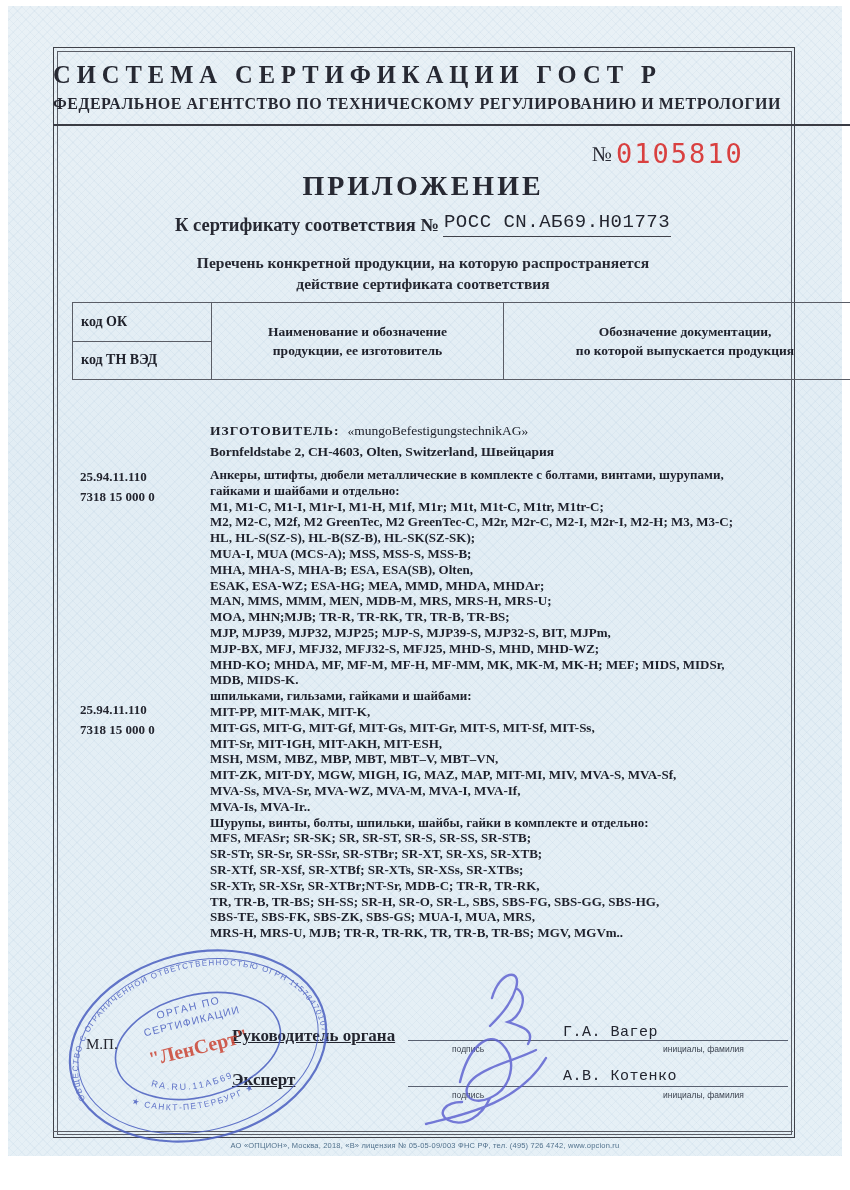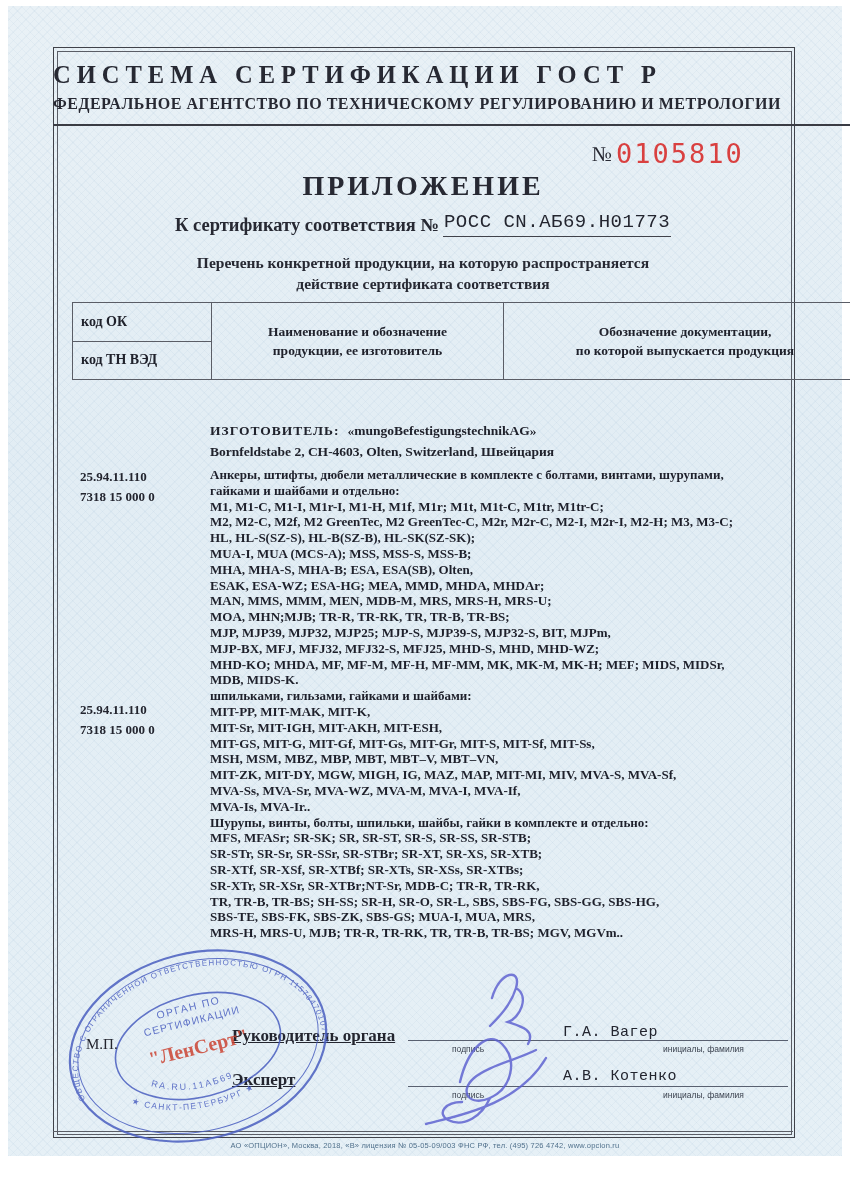--- a/index.html
+++ b/index.html
@@ -60,21 +60,21 @@
   }
   .ptable .c1{width:139px;border-right:1.2px solid #5a5d66;box-sizing:border-box;display:flex;flex-direction:column;}
   .ptable .c1 .cell{flex:1;display:flex;align-items:center;padding-left:8px;font-size:14px;font-weight:600;}
   .ptable .c1 .cell.top{border-bottom:1.2px solid #5a5d66;}
   .ptable .c2{width:292px;border-right:1.2px solid #5a5d66;box-sizing:border-box;}
   .ptable .c3{flex:1;}
   .ptable .hc{display:flex;flex-direction:column;align-items:center;justify-content:center;
     font-size:13.5px;font-weight:600;line-height:19px;text-align:center;}
   .manu{position:absolute;left:210px;top:420px;width:585px;line-height:21px;font-size:13.5px;white-space:nowrap;}
   .manu .lbl{font-weight:600;letter-spacing:1px;}
-  .manu .nm{font-weight:bold;margin-left:8px;}
+  .manu .nm{font-weight:normal;margin-left:8px;}
   .manu .addr{font-weight:bold;}
   .codecol{position:absolute;left:80px;width:130px;font-size:13px;font-weight:bold;line-height:19.5px;white-space:nowrap;color:#23252f;}
   .codes1{top:467px;}
   .codes2{top:700px;}
   .products{position:absolute;left:210px;top:467px;width:588px;}
   .pline{font-size:13px;font-weight:bold;line-height:15.8px;white-space:nowrap;color:#1e202b;}
   .sig-role{position:absolute;font-size:17px;font-weight:bold;color:#23252f;white-space:nowrap;text-decoration:underline;}
   .uline{position:absolute;border-bottom:1.1px solid #596070;height:0;}
   .tinylbl{position:absolute;font-size:8.5px;color:#3c4350;font-family:"Liberation Sans", sans-serif;white-space:nowrap;}
   .sig-name{position:absolute;font-family:"Liberation Mono", monospace;font-size:15px;letter-spacing:.5px;color:#23252f;white-space:nowrap;}
@@ -154,22 +154,22 @@
   <div class="pline">MHA, MHA-S, MHA-B;  ESA, ESA(SB), Olten,</div>
   <div class="pline">ESAK, ESA-WZ; ESA-HG; MEA, MMD, MHDA, MHDAr;</div>
   <div class="pline">MAN, MMS, MMM, MEN, MDB-M, MRS, MRS-H, MRS-U;</div>
   <div class="pline">MOA, MHN;MJB; TR-R, TR-RK, TR, TR-B, TR-BS;</div>
   <div class="pline">MJP, MJP39, MJP32, MJP25;  MJP-S, MJP39-S, MJP32-S, BIT, MJPm,</div>
   <div class="pline">MJP-BX, MFJ, MFJ32, MFJ32-S, MFJ25, MHD-S, MHD, MHD-WZ;</div>
   <div class="pline">MHD-KO; MHDA,  MF, MF-M, MF-H, MF-MM, MK, MK-M, MK-H; MEF; MIDS, MIDSr,</div>
   <div class="pline">MDB, MIDS-K.</div>
   <div class="pline">шпильками, гильзами,  гайками и  шайбами:</div>
   <div class="pline">MIT-PP, MIT-MAK, MIT-K,</div>
+  <div class="pline">MIT-GS, MIT-G, MIT-Gf, MIT-Gs, MIT-Gr, MIT-S, MIT-Sf, MIT-Ss,</div>
   <div class="pline">MIT-Sr,  MIT-IGH, MIT-AKH, MIT-ESH,</div>
-  <div class="pline">MIT-GS, MIT-G, MIT-Gf, MIT-Gs, MIT-Gr, MIT-S, MIT-Sf, MIT-Ss,</div>
   <div class="pline">MSH, MSM, MBZ, MBP, MBT, MBT–V, MBT–VN,</div>
   <div class="pline">MIT-ZK,  MIT-DY,  MGW,  MIGH, IG, MAZ, MAP, MIT-MI, MIV, MVA-S,   MVA-Sf,</div>
   <div class="pline">MVA-Ss, MVA-Sr, MVA-WZ, MVA-M, MVA-I, MVA-If,</div>
   <div class="pline">MVA-Is, MVA-Ir..</div>
   <div class="pline">Шурупы, винты, болты, шпильки, шайбы,  гайки в комплекте и отдельно:</div>
   <div class="pline">MFS, MFASr;  SR-SK;  SR, SR-ST, SR-S, SR-SS, SR-STB;</div>
   <div class="pline">SR-STr, SR-Sr, SR-SSr, SR-STBr; SR-XT, SR-XS, SR-XTB;</div>
   <div class="pline">SR-XTf, SR-XSf, SR-XTBf; SR-XTs, SR-XSs, SR-XTBs;</div>
   <div class="pline">SR-XTr, SR-XSr, SR-XTBr;NT-Sr, MDB-C; TR-R, TR-RK,</div>
   <div class="pline">TR, TR-B, TR-BS; SH-SS; SR-H, SR-O, SR-L, SBS, SBS-FG, SBS-GG, SBS-HG,</div>

